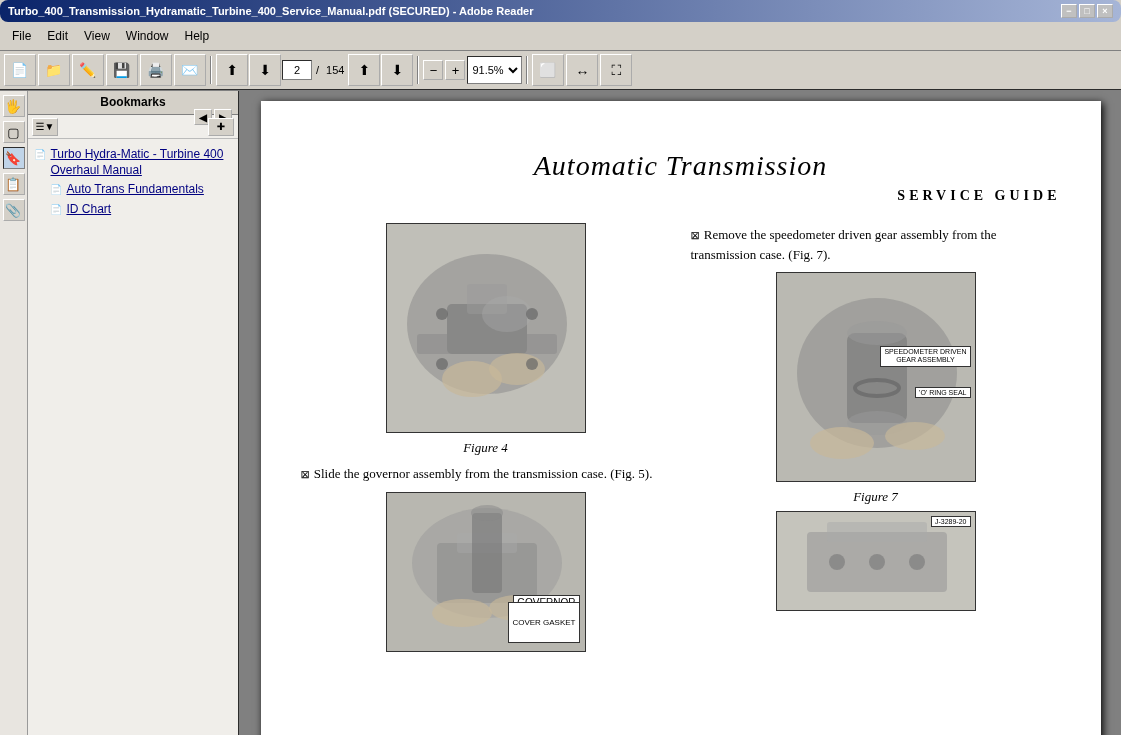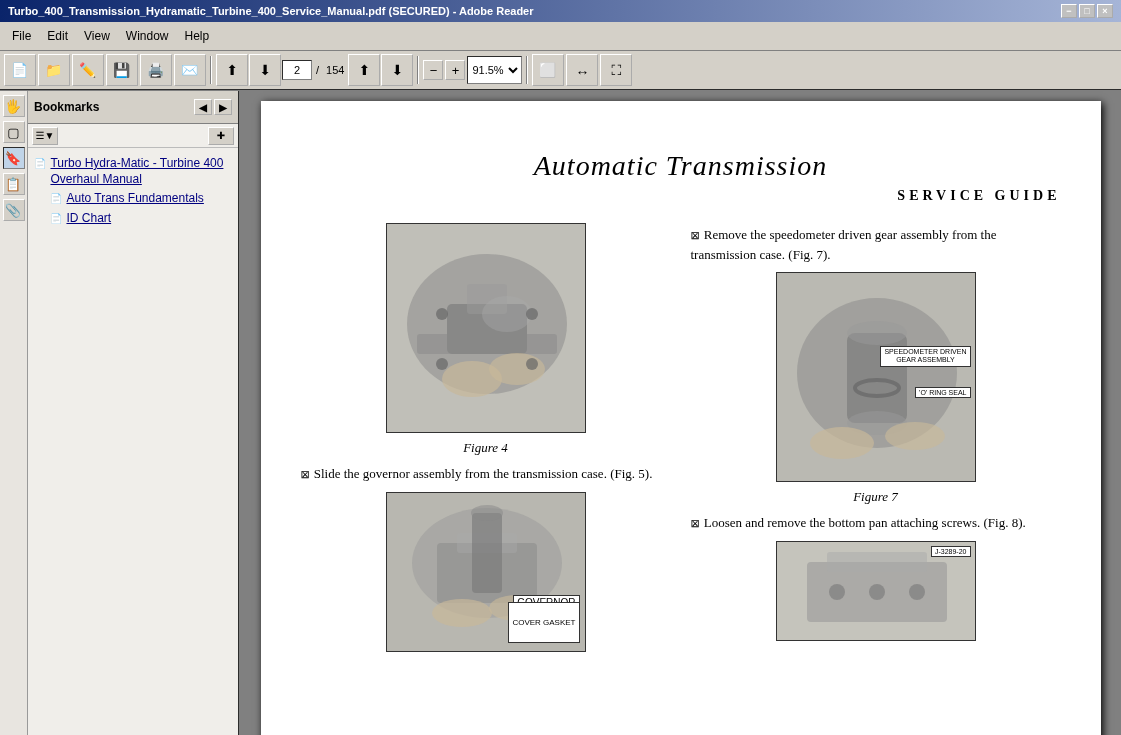--- a/index.html
+++ b/index.html
@@ -8,20 +8,21 @@
     
     #titlebar {
       background: linear-gradient(to right, #0a246a, #a6b5d7);
       color: white;
       height: 22px;
       display: flex;
       align-items: center;
       padding: 0 8px;
       font-size: 11px;
       font-weight: bold;
+      border-radius: 8px;
     }
     #titlebar-icons {
       margin-left: auto;
       display: flex;
       gap: 2px;
     }
     .title-btn {
       width: 16px; height: 14px;
       background: #c0c0c0;
       border: 1px outset #fff;
@@ -94,23 +95,24 @@
       border-right: 2px groove #808080;
       display: flex;
       flex-direction: column;
     }
     #bookmarks-header {
       background: #d4d0c8;
       border-bottom: 1px solid #808080;
       height: 24px;
       display: flex;
       align-items: center;
-      padding: 16px 6px;
+      padding: 4px 6px;
       font-size: 12px;
       font-weight: bold;
+      flex-direction: column;
     }
     .bm-header-btn { margin-left: auto; display:flex; gap:2px; }
     .bm-btn { width: 18px; height: 16px; border: 1px outset #fff; background: #d4d0c8; cursor:pointer; font-size:10px; display:flex;align-items:center;justify-content:center; }
 
     #bookmarks-toolbar {
       height: 24px;
       display: flex;
       align-items: center;
       padding: 2px 4px;
       gap: 3px;
@@ -427,23 +429,20 @@
 
                 <ellipse cx="65" cy="170" rx="32" ry="16" fill="#c8b89a" opacity="0.7"></ellipse>
                 <ellipse cx="138" cy="163" rx="30" ry="14" fill="#c8b89a" opacity="0.65"></ellipse>
               </svg>
               <div style="position:absolute; top:35%; right:4px; background:white; border:1px solid #333; font-size:7px; font-family:Arial; padding:1px 3px; white-space:nowrap; line-height:1.2;">SPEEDOMETER DRIVEN<br>GEAR ASSEMBLY</div>
               <div style="position:absolute; top:55%; right:4px; background:white; border:1px solid #333; font-size:7px; font-family:Arial; padding:1px 3px; white-space:nowrap;">'O' RING SEAL</div>
             </div>
             <div class="pdf-caption">Figure 7</div>
           </div>
 
-          <div class="pdf-text">
-            <span class="pdf-checkbox">⊠</span><span>Loosen and remove the bottom pan attaching screws. (Fig. 8).</span>
-          </div>
 
           <div class="pdf-figure">
             <div class="pdf-figure-img img-fig8" style="position:relative; overflow:hidden;">
               <svg width="200" height="100">
                 <rect width="200" height="100" fill="#c5c4bc"></rect>
                 <rect x="30" y="20" width="140" height="60" rx="4" fill="#999" opacity="0.6"></rect>
                 <rect x="50" y="10" width="100" height="20" rx="3" fill="#aaa" opacity="0.5"></rect>
                 <circle cx="60" cy="50" r="8" fill="#777" opacity="0.6"></circle>
                 <circle cx="100" cy="50" r="8" fill="#777" opacity="0.6"></circle>
                 <circle cx="140" cy="50" r="8" fill="#777" opacity="0.6"></circle>

